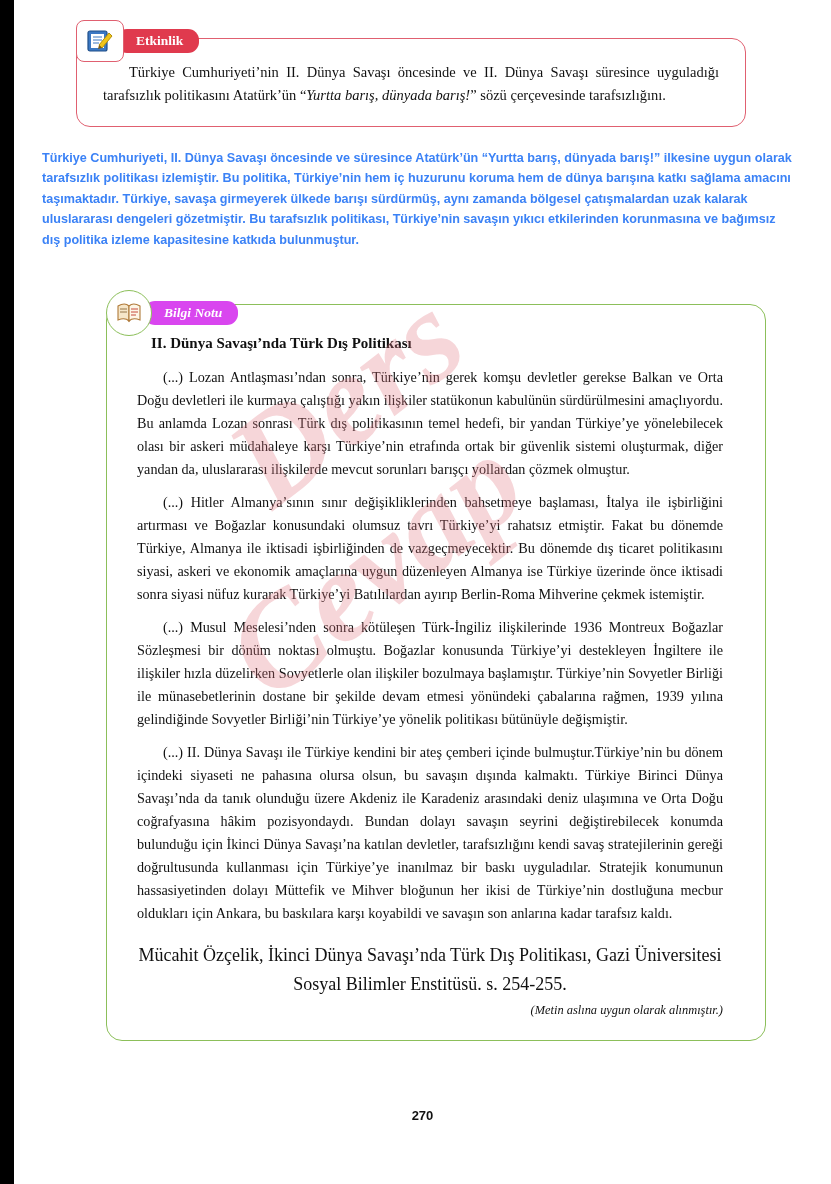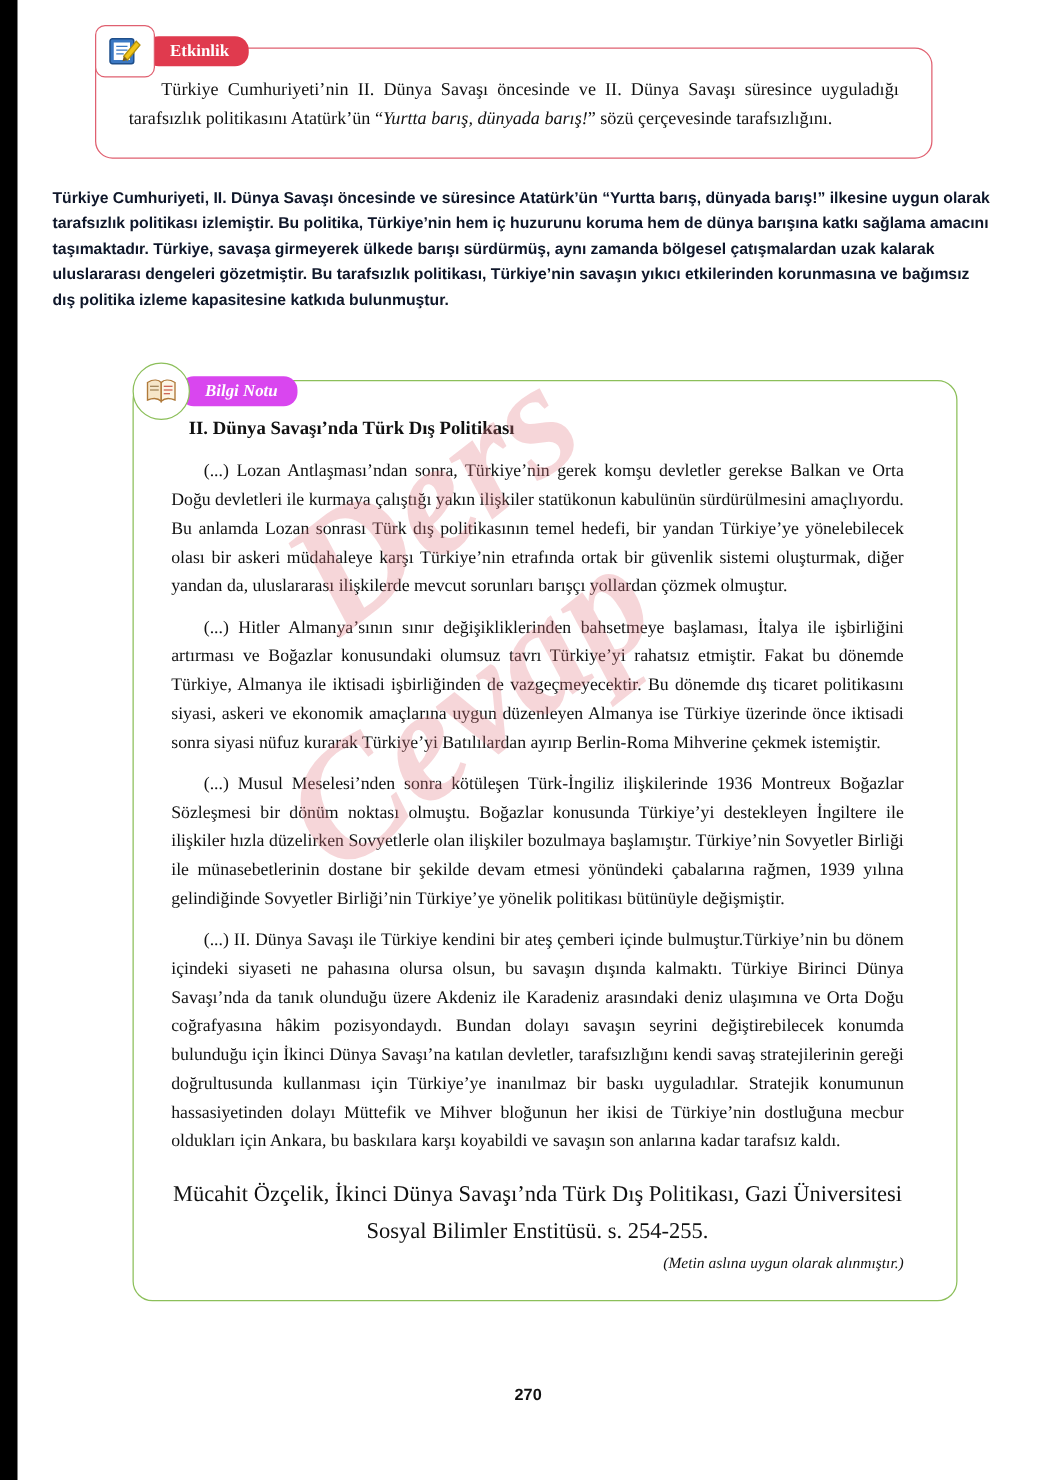--- a/index.html
+++ b/index.html
@@ -94,21 +94,21 @@
     background: #d946ef;
     font-style: italic;
   }
 
   
   .answer {
     position: absolute;
     left: 28px;
     top: 148px;
     width: 752px;
-    color: #0f172a;
+    color: #3b82f6;
     font-family: "Liberation Sans", sans-serif;
     font-weight: bold;
     font-size: 12.6px;
     line-height: 1.62;
     text-align: left;
   }
 
   
   .bilgi-wrap {
     position: absolute;

